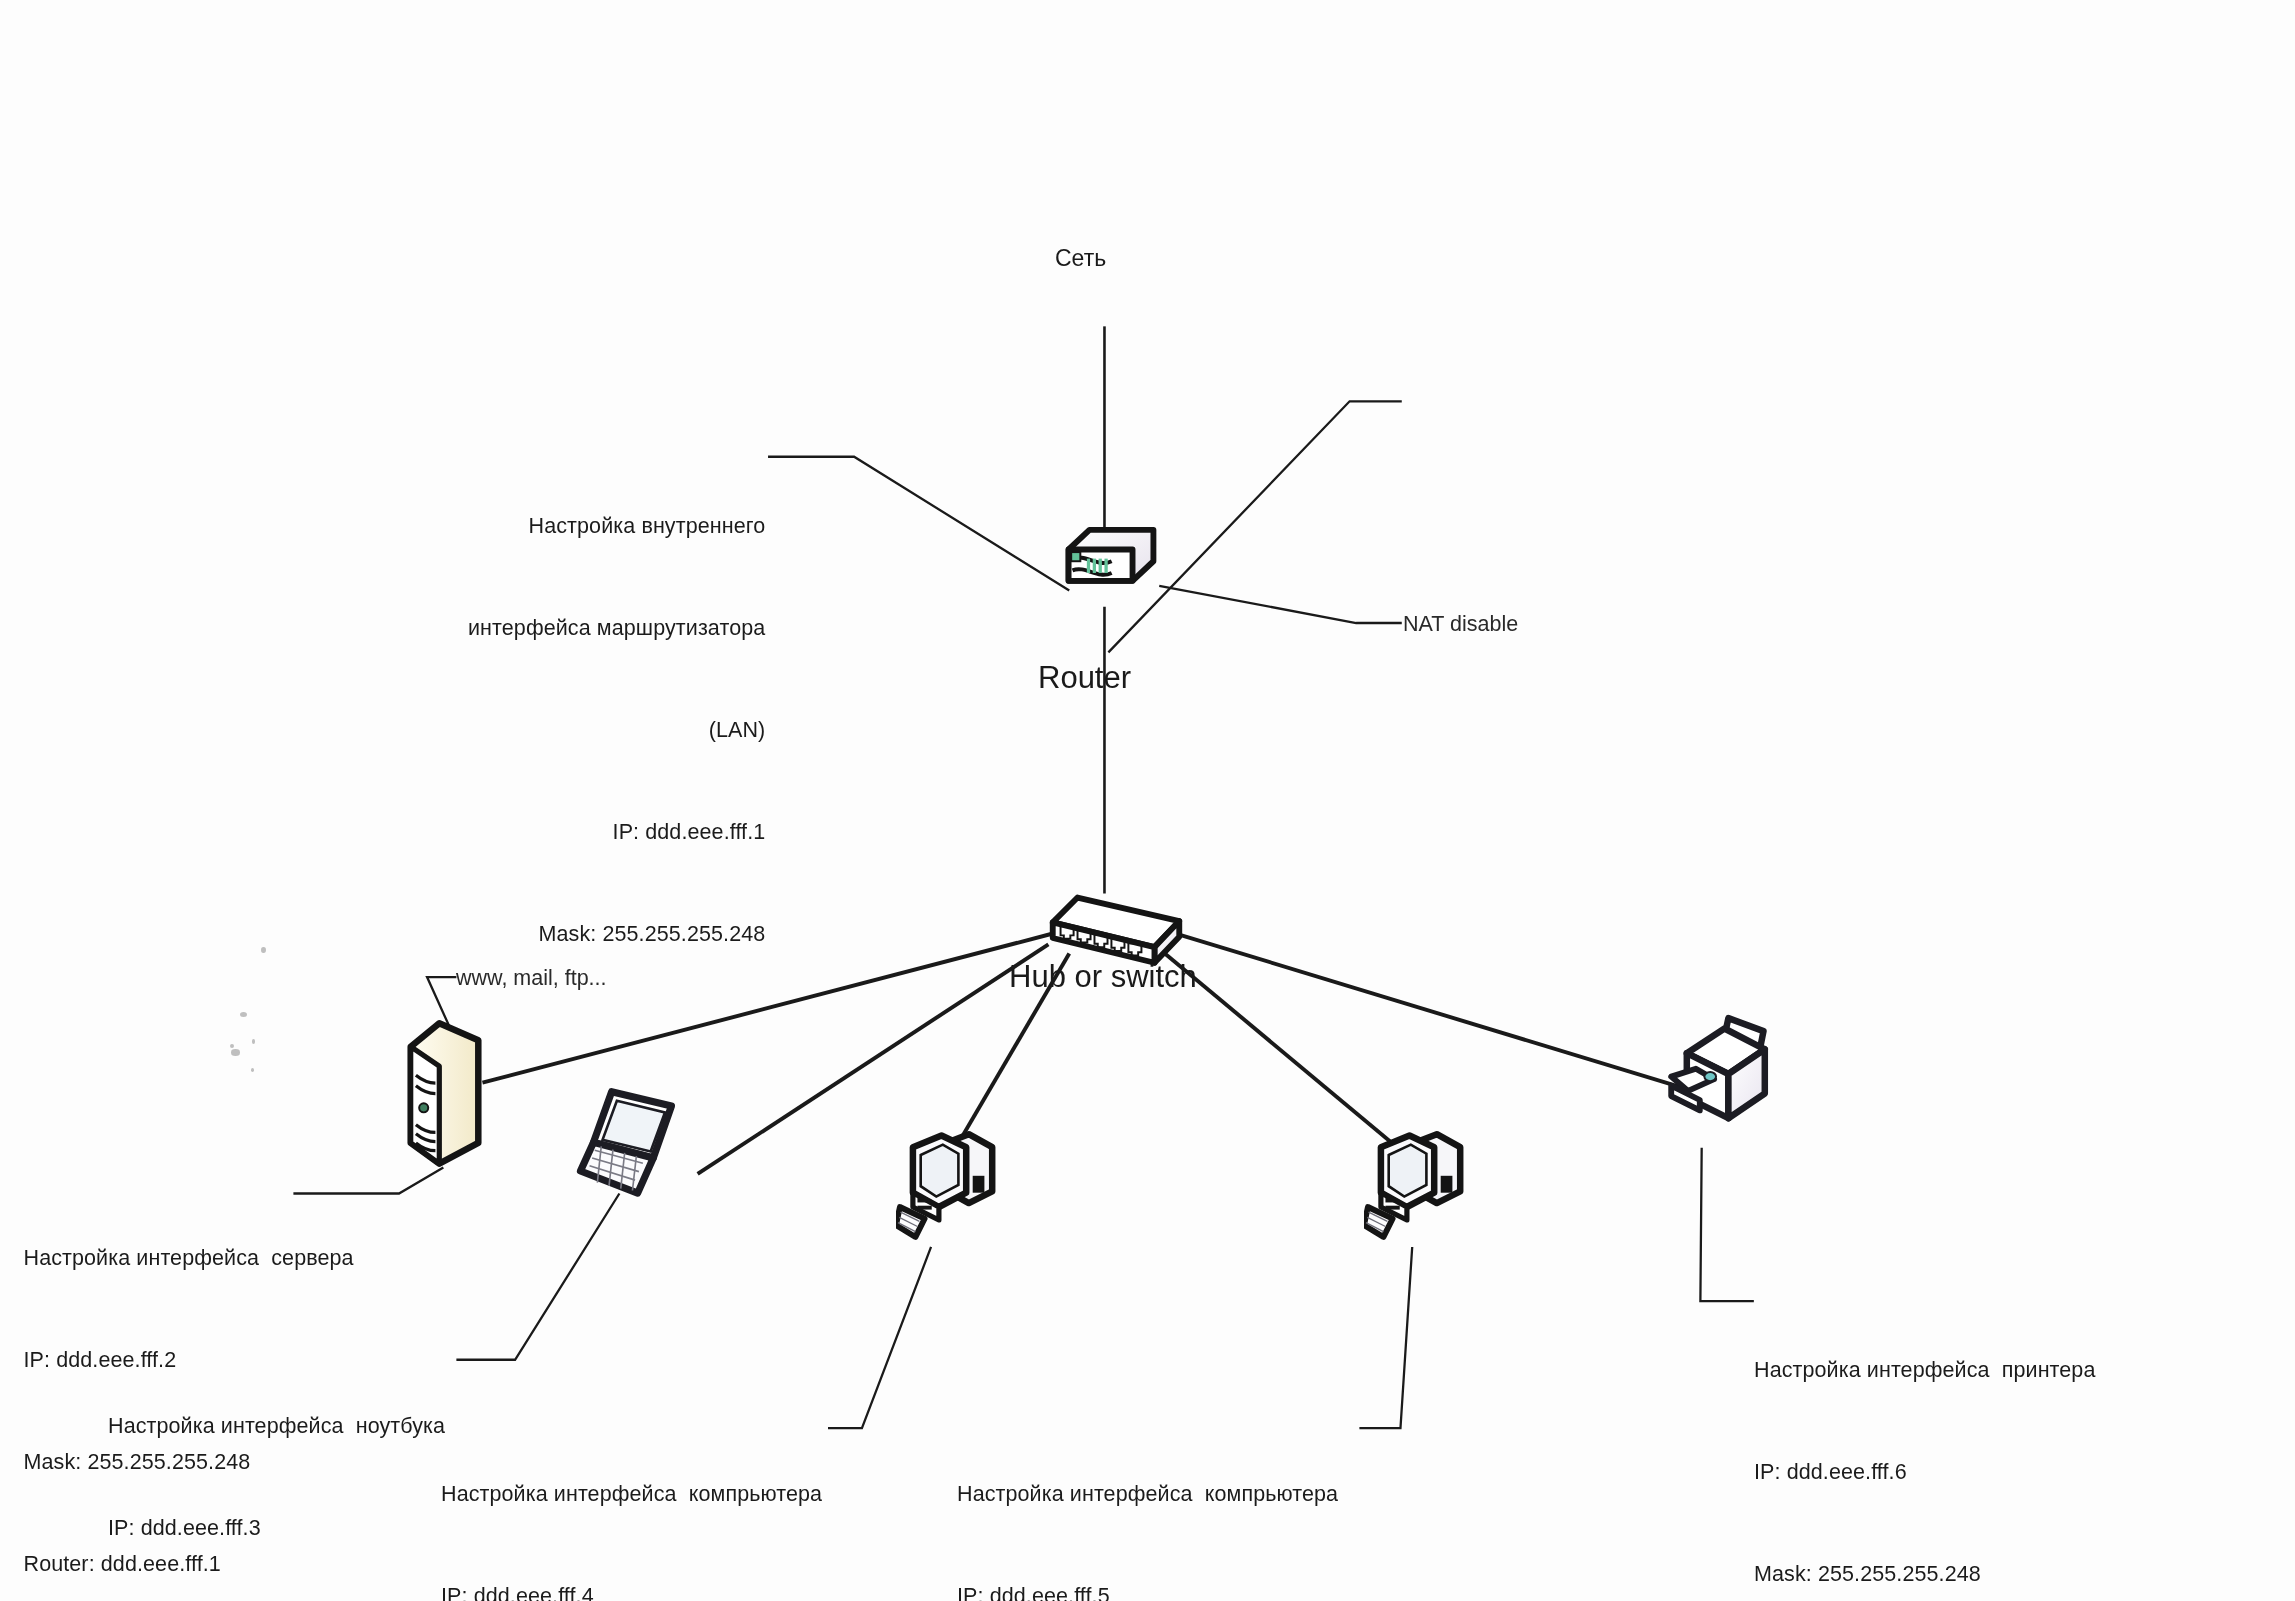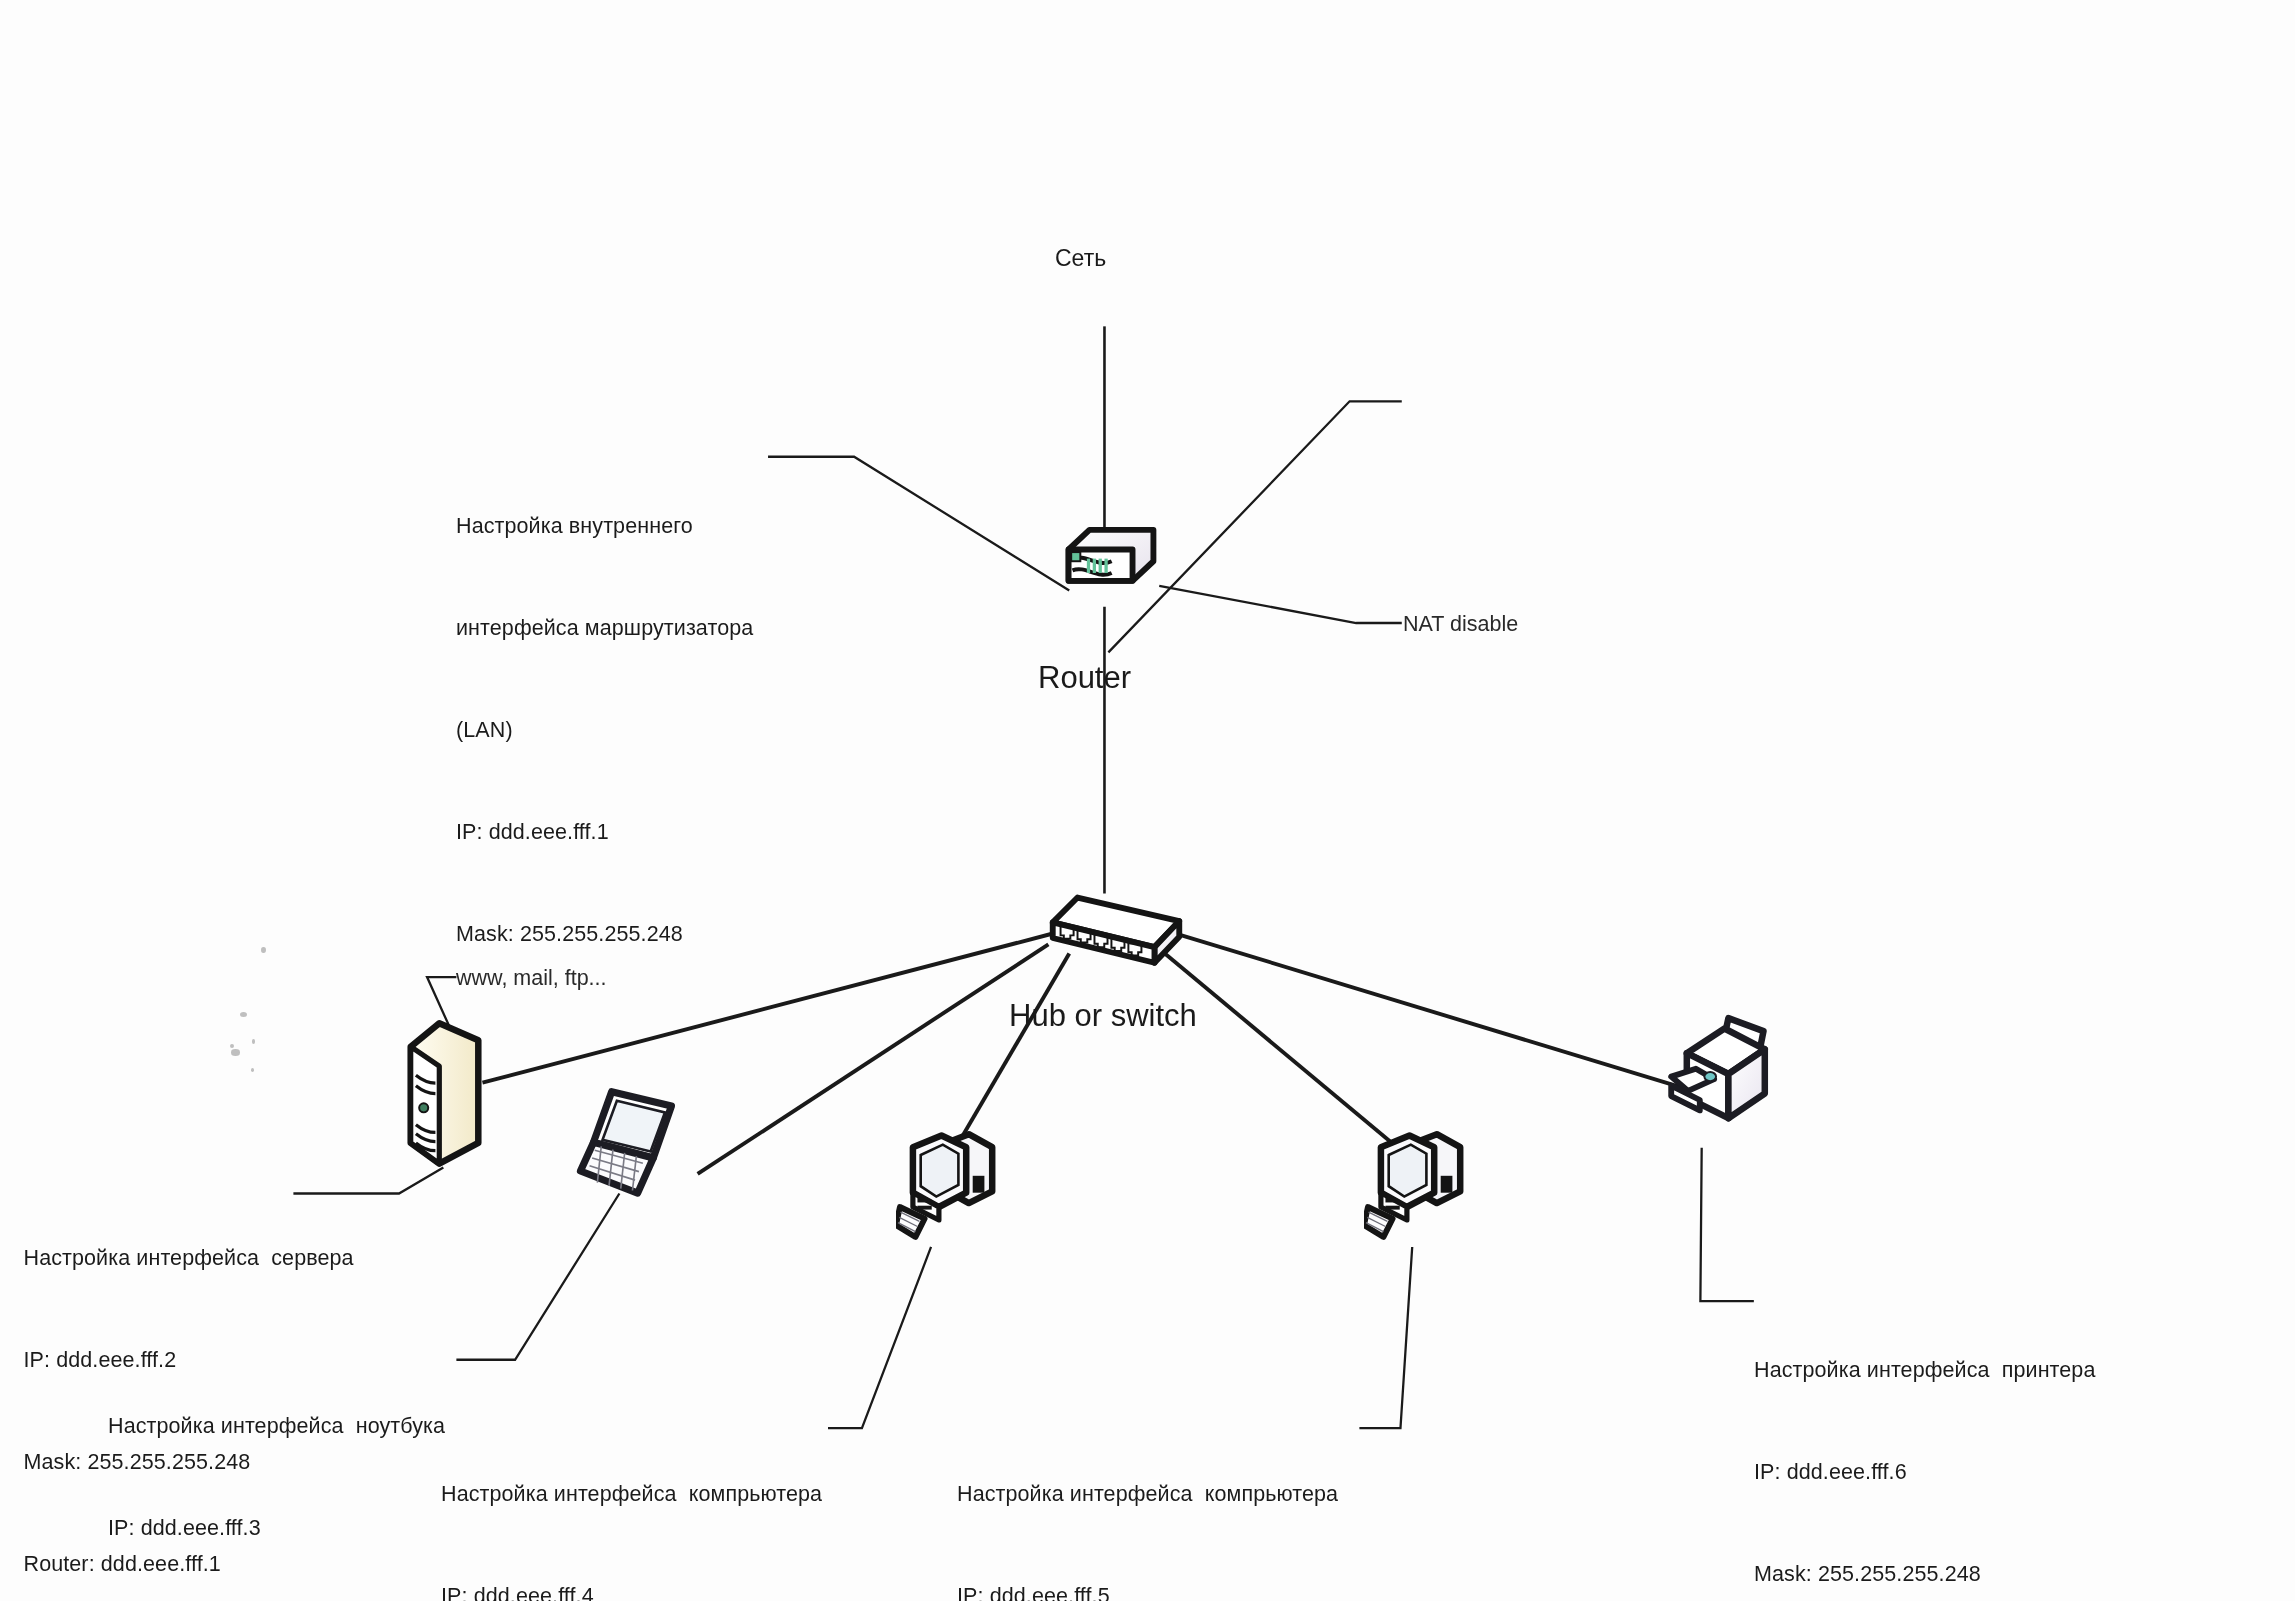--- a/index.html
+++ b/index.html
@@ -144,21 +144,21 @@
 
       <g fill="none" stroke="#141414" stroke-width="3">
         <path d="M30 60 l0 14 l5 0 l0 5 l10 0 l0 -5 l5 0 l0 -14 Z"></path>
         <path d="M56 66 l0 14 l5 0 l0 5 l10 0 l0 -5 l5 0 l0 -14 Z"></path>
         <path d="M82 73 l0 14 l5 0 l0 5 l10 0 l0 -5 l5 0 l0 -14 Z"></path>
         <path d="M108 79 l0 14 l5 0 l0 5 l10 0 l0 -5 l5 0 l0 -14 Z"></path>
         <path d="M134 86 l0 14 l5 0 l0 5 l10 0 l0 -5 l5 0 l0 -14 Z"></path>
       </g>
     </svg>
   </div>
-  <div class="node-label" style="left:1009px; top:960px;margin-top:39px;">Hub or switch</div>
+  <div class="node-label" style="left:1009px; top:960px;">Hub or switch</div>
 
   <div class="icon" style="left:399px; top:1015px; width:91px; height:157px;">
     <svg viewBox="0 0 140 240" width="91" height="157">
       <defs>
         <linearGradient id="srvFace" x1="0" y1="0" x2="1" y2="0">
           <stop offset="0" stop-color="#fffdf3"></stop>
           <stop offset="1" stop-color="#f2e9c8"></stop>
         </linearGradient>
       </defs>
 
@@ -264,21 +264,21 @@
     </svg>
   </div>
 
   <div class="node-label" style="left:1055px; top:241px; font-size:23px;">Сеть</div>
 
   <div class="small-label" style="left:456px; top:964px;">www, mail, ftp...</div>
 
   <div class="small-label" style="left:1403px; top:610px;">NAT disable</div>
 
 
-  <div class="txt" style="left:456px; top:441px;">
+  <div class="txt" style="left:468px; top:441px;text-align:right;">
     <div>Настройка внутреннего</div>
     <div>интерфейса маршрутизатора</div>
     <div>(LAN)</div>
     <div>IP: ddd.eee.fff.1</div>
     <div>Mask: 255.255.255.248</div>
   </div>
 
   <div class="txt" style="left:23.5px; top:1173px;">
     <div>Настройка интерфейса  сервера</div>
     <div>IP: ddd.eee.fff.2</div>

